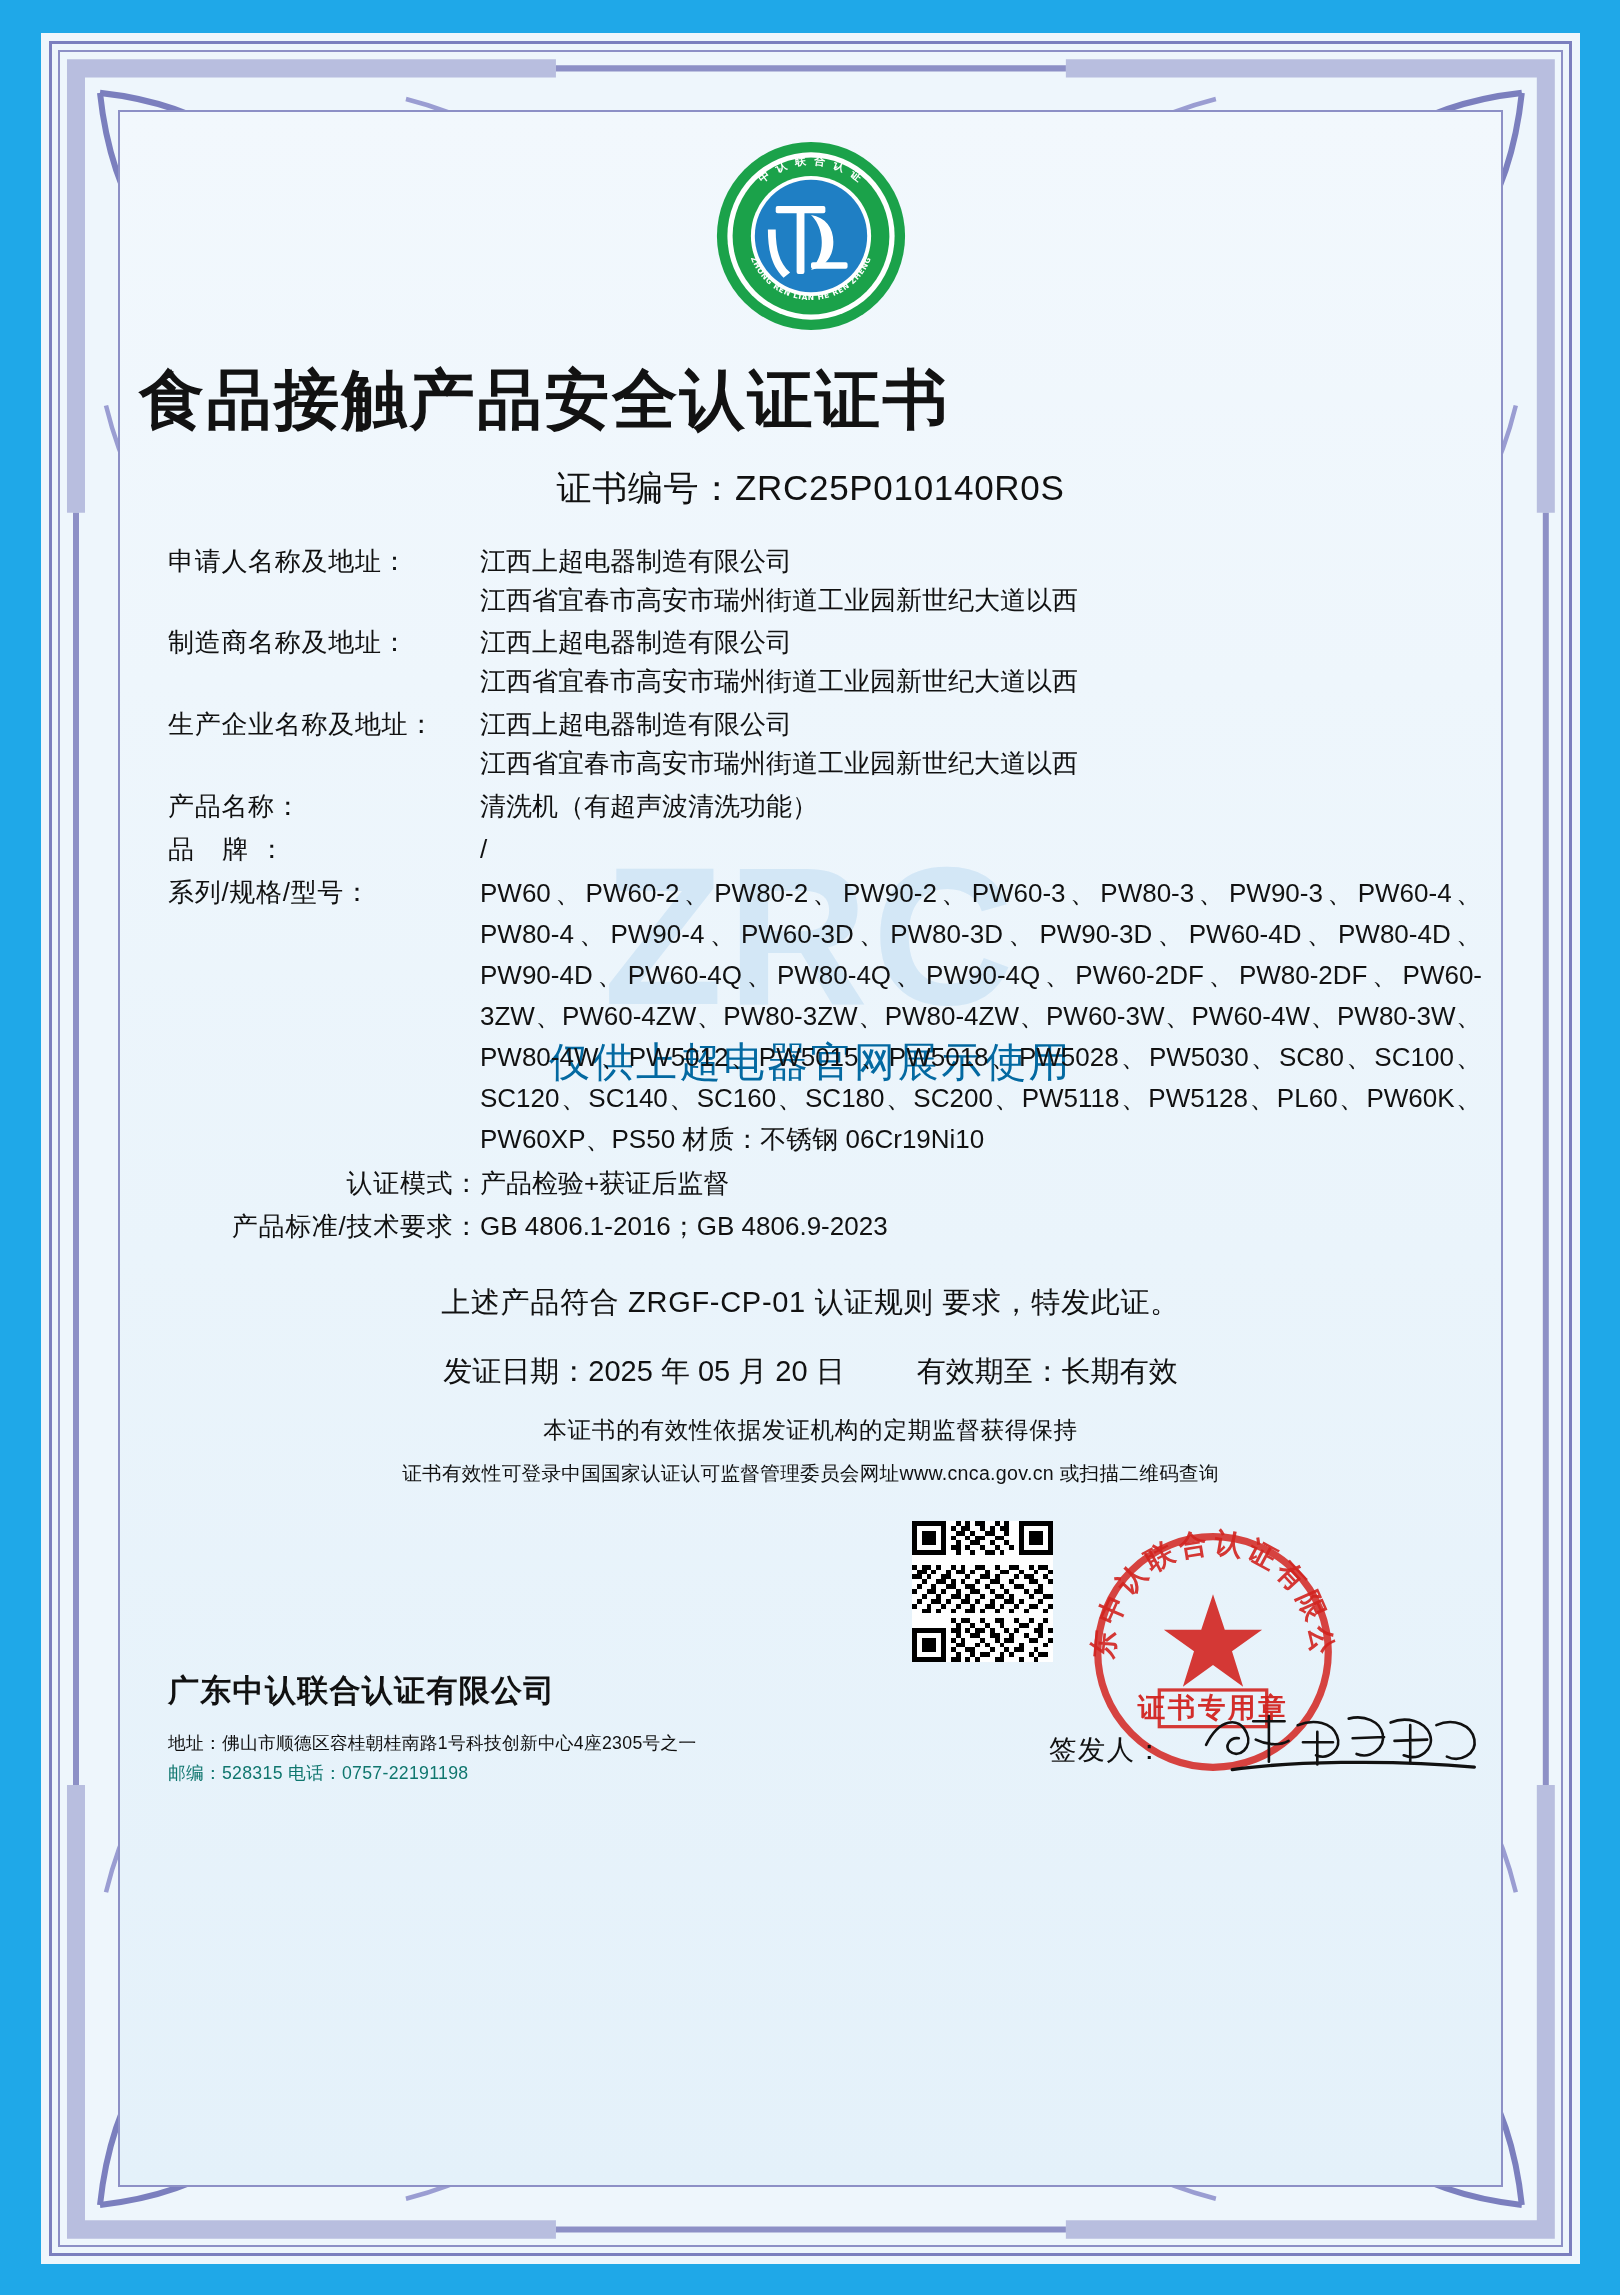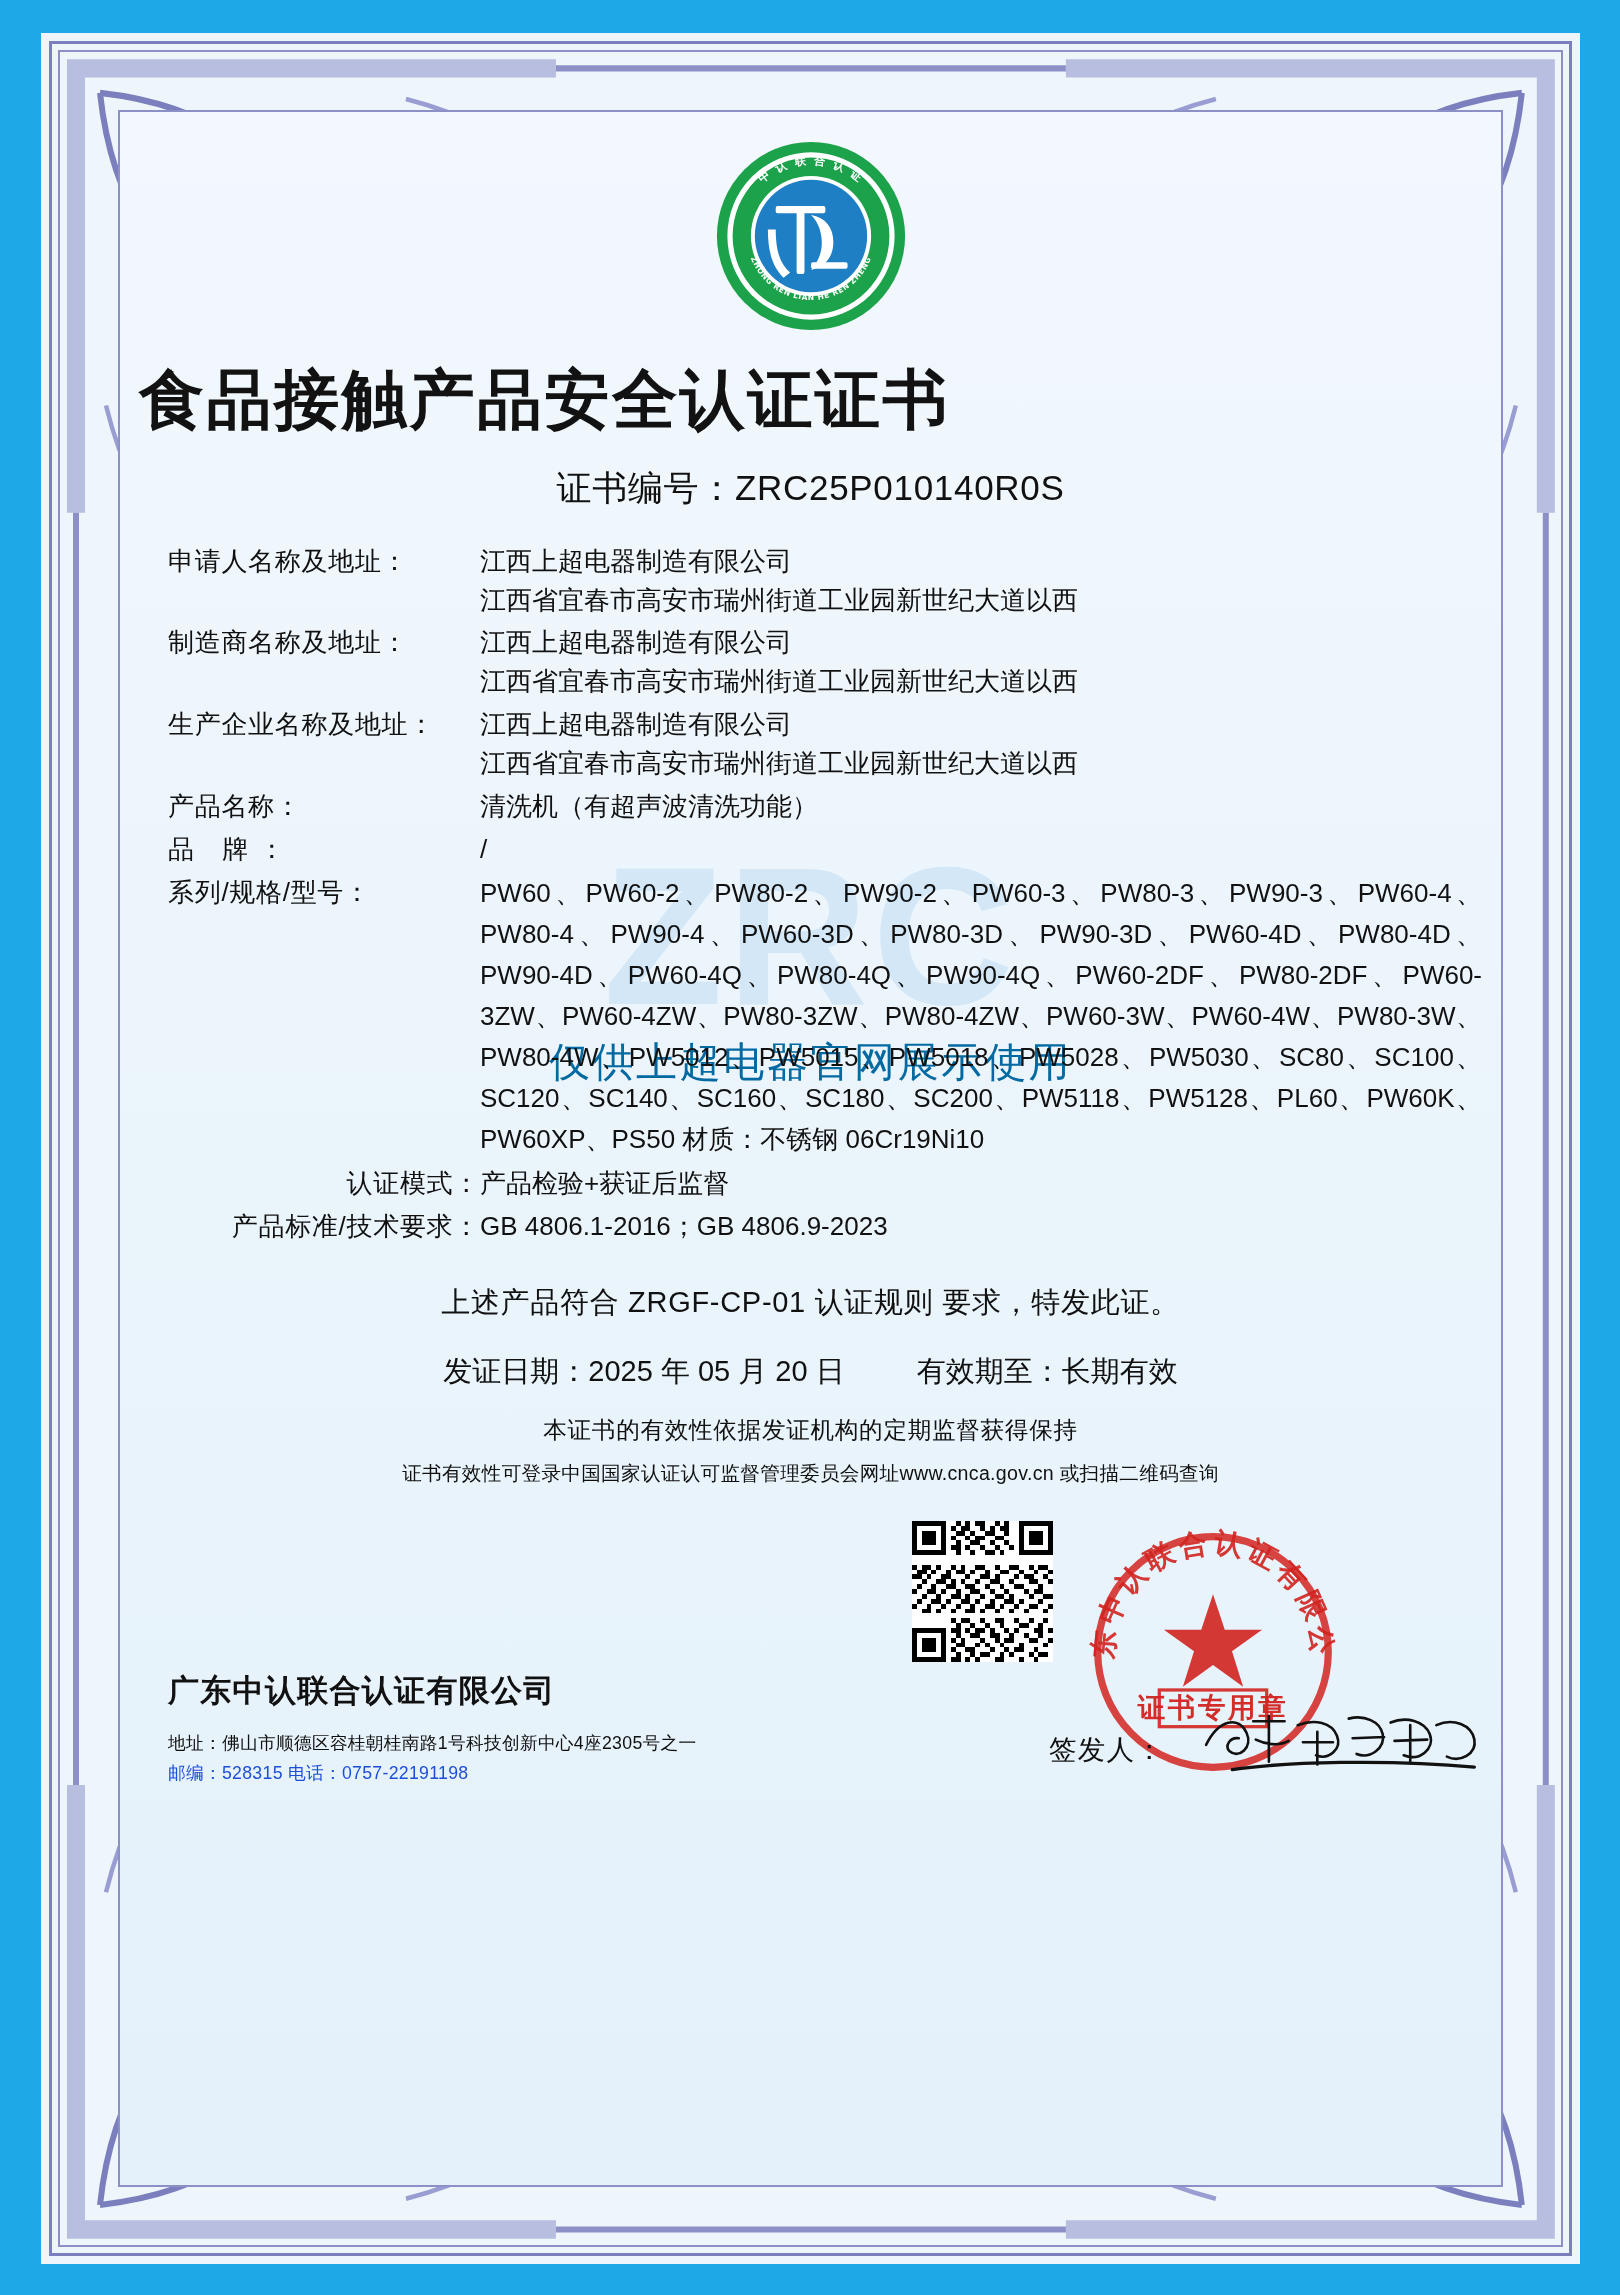--- a/index.html
+++ b/index.html
@@ -186,21 +186,21 @@
     position:absolute;
     left:29px; top:167px;
   }
   .issuer .org{
     font-size:31px;font-weight:bold;color:#111;letter-spacing:1.3px;
   }
   .issuer .addr{
     font-size:17.7px;color:#111;margin-top:19px;letter-spacing:0.3px;
   }
   .issuer .addr2{
-    font-size:17.7px;color:#1d4ed8;margin-top:6.5px;letter-spacing:0.3px;
+    font-size:17.7px;color:#0f766e;margin-top:6.5px;letter-spacing:0.3px;
   }
   .signer{
     position:absolute;
     left:910px; top:229px;
     font-size:27.5px;
     color:#111;
     letter-spacing:1.3px;
   }
   .signature{
     position:absolute;

